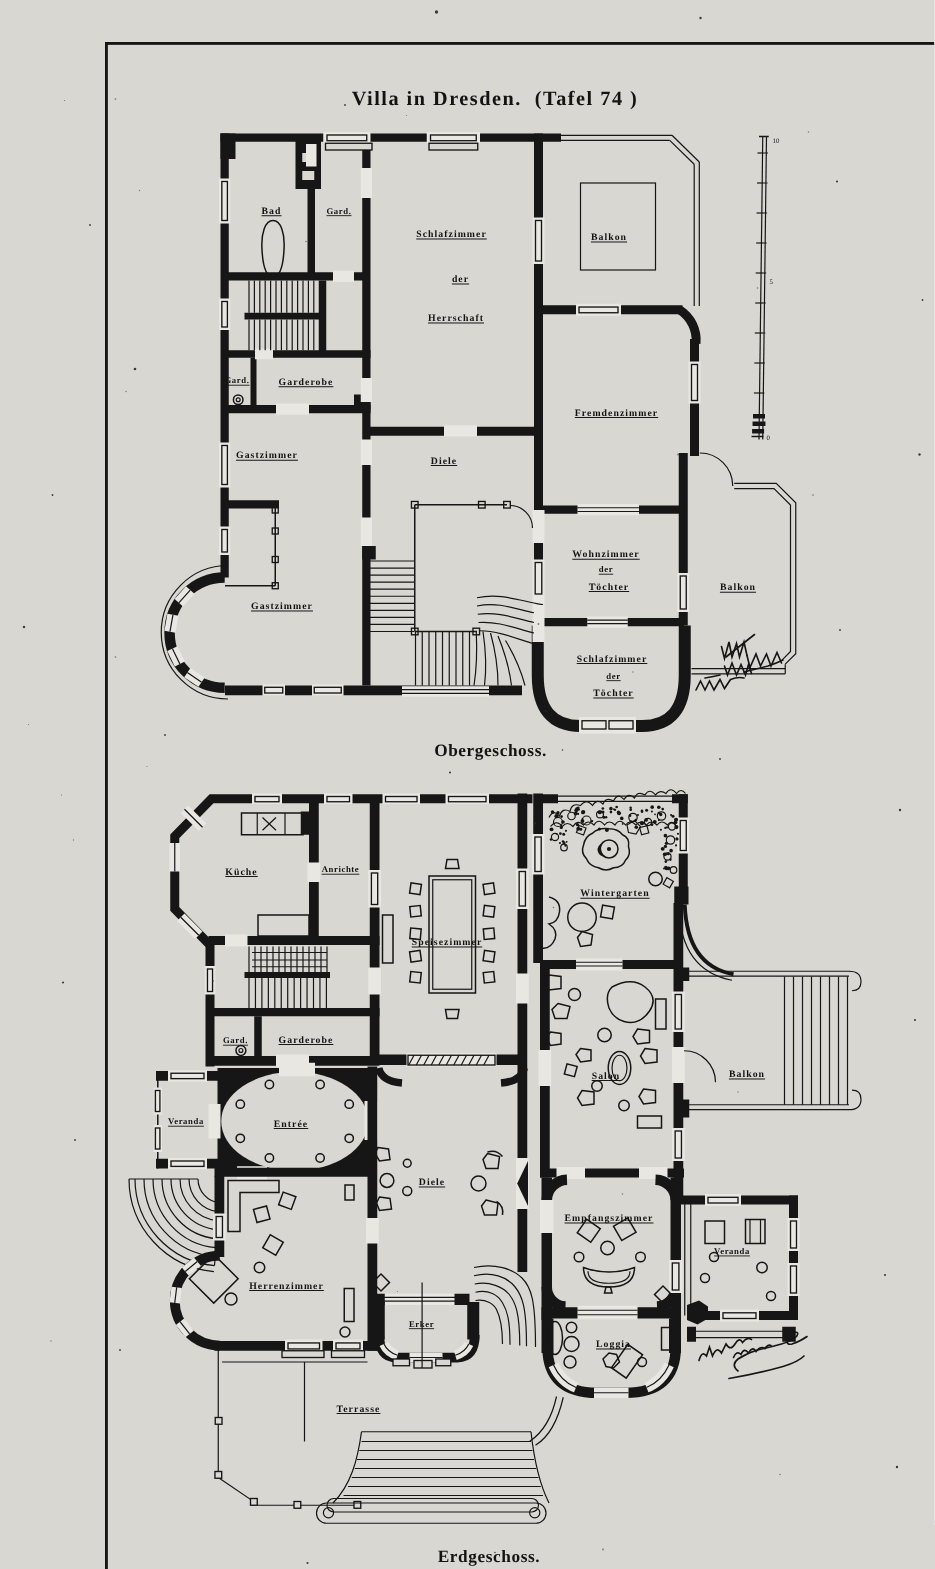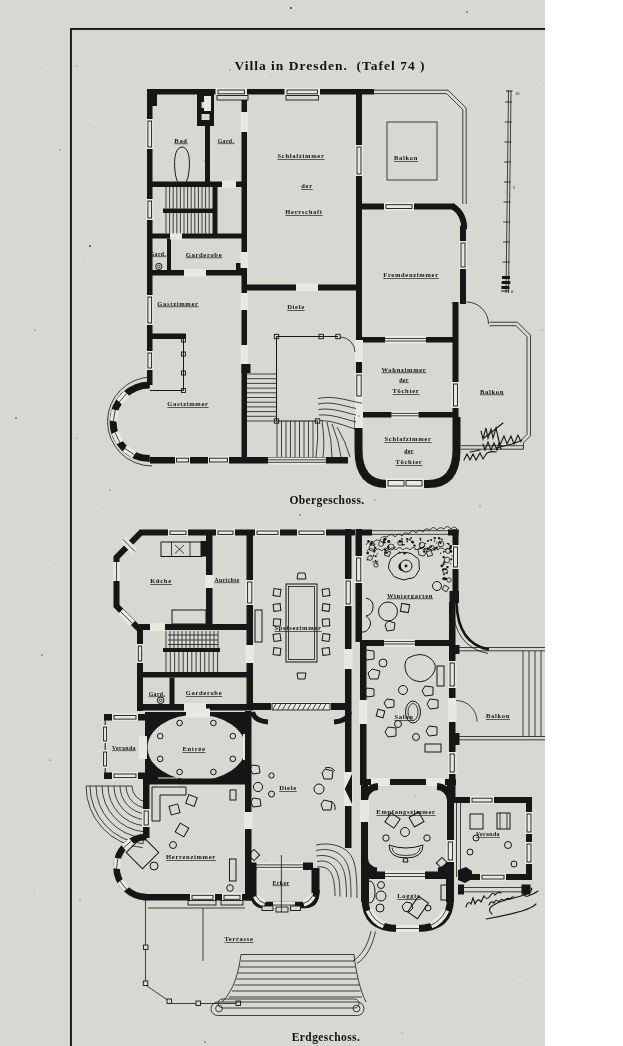--- a/index.html
+++ b/index.html
@@ -1,16 +1,16 @@
 <!DOCTYPE html>
 <html><head>
 <meta charset="utf-8">
 <style>
 html,body{margin:0;padding:0}
-#page{position:relative;width:545px;height:1046px;background:#d8d7d1;overflow:hidden}
+#page{position:relative;width:623px;height:1046px;background:#d8d7d1;overflow:hidden}
 svg{position:absolute;top:0;left:0;display:block}
 text{fill:#131313}
 .rl{font:bold 6.5px "Liberation Serif",serif;letter-spacing:.7px;text-anchor:middle;text-decoration:underline}
 .rs{font:bold 5.8px "Liberation Serif",serif;letter-spacing:.4px;text-anchor:middle;text-decoration:underline}
 .cap{font:bold 11.5px "Liberation Serif",serif;letter-spacing:.4px;text-anchor:middle}
 .tl{stroke:#161616;stroke-width:1;fill:none}
 .tl2{stroke:#161616;stroke-width:.8;fill:none}
 .w{fill:#161616;stroke:none}
 .win{fill:#e8e7e1;stroke:none}
 .wf{fill:none;stroke:#161616;stroke-width:.9}

